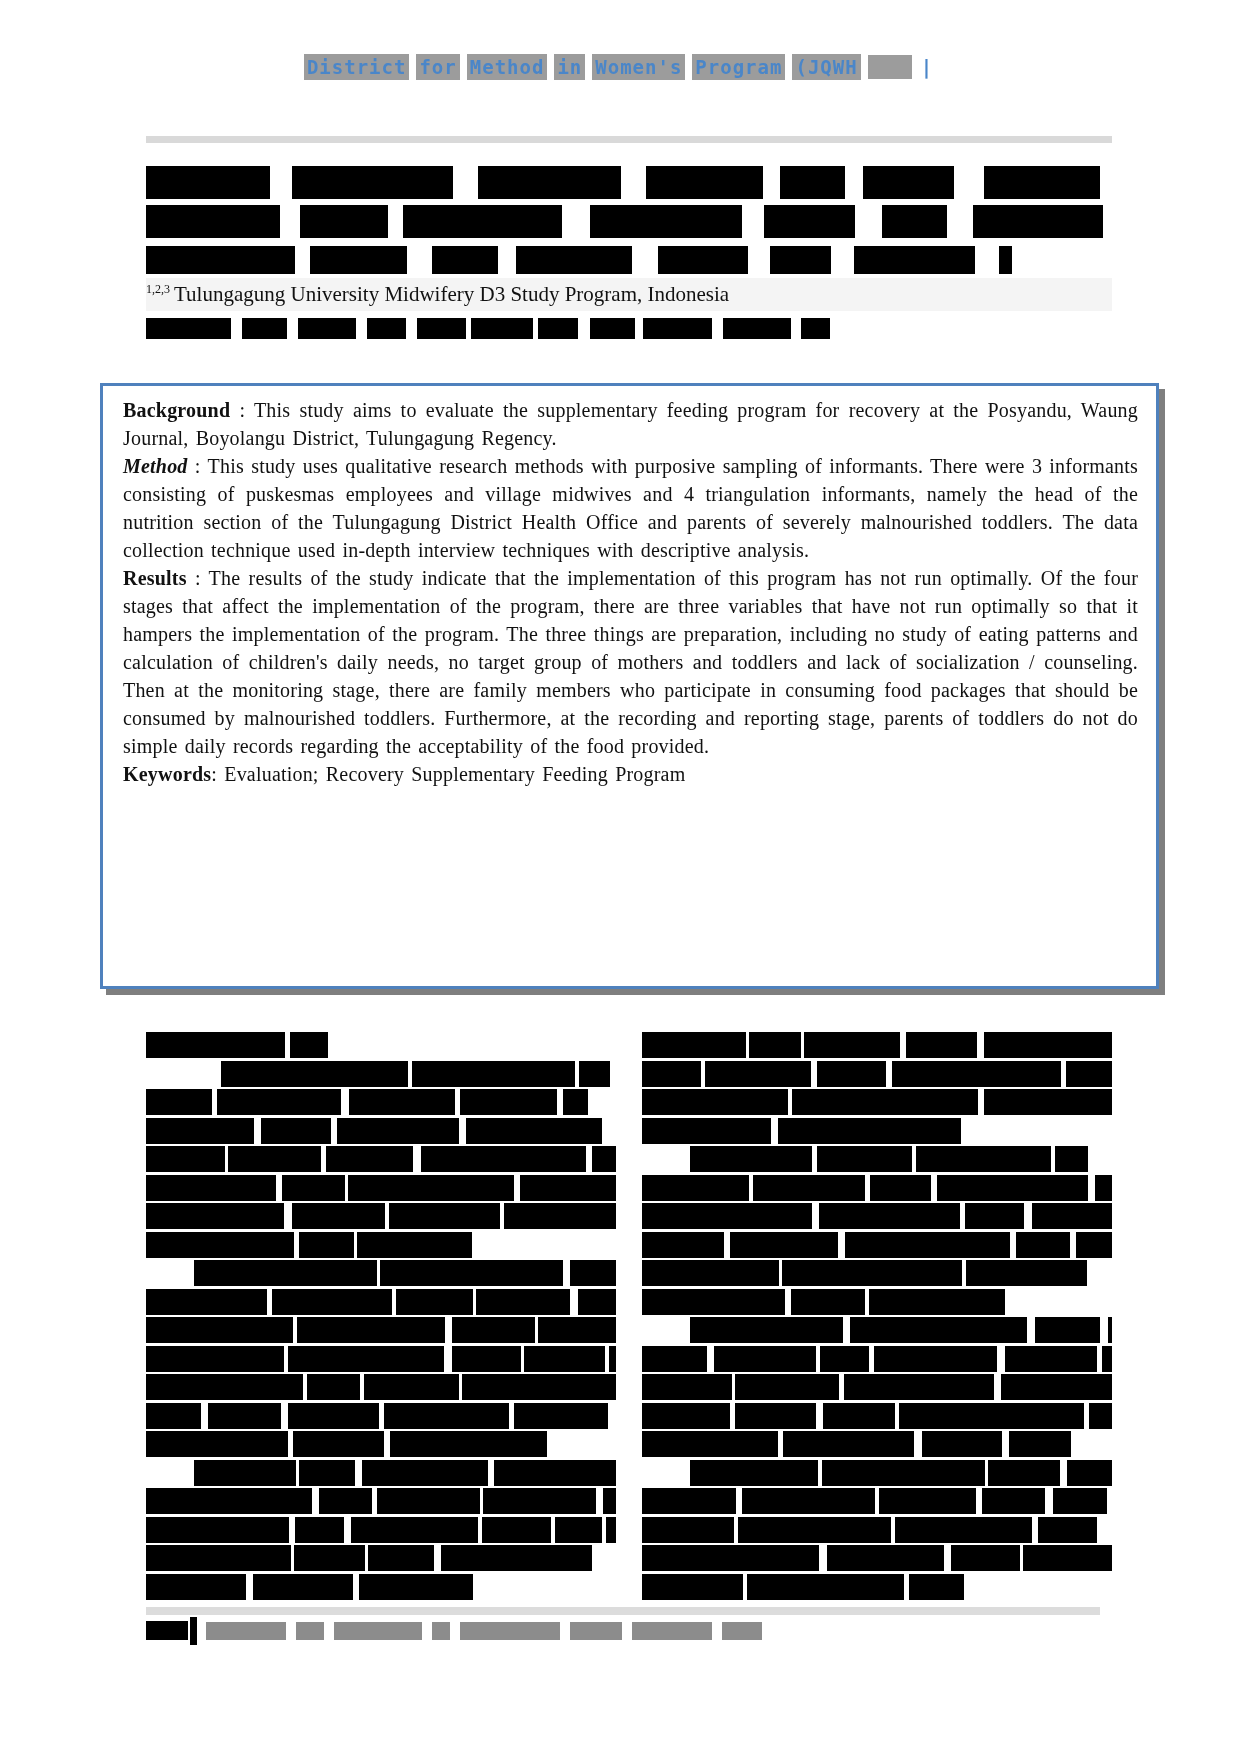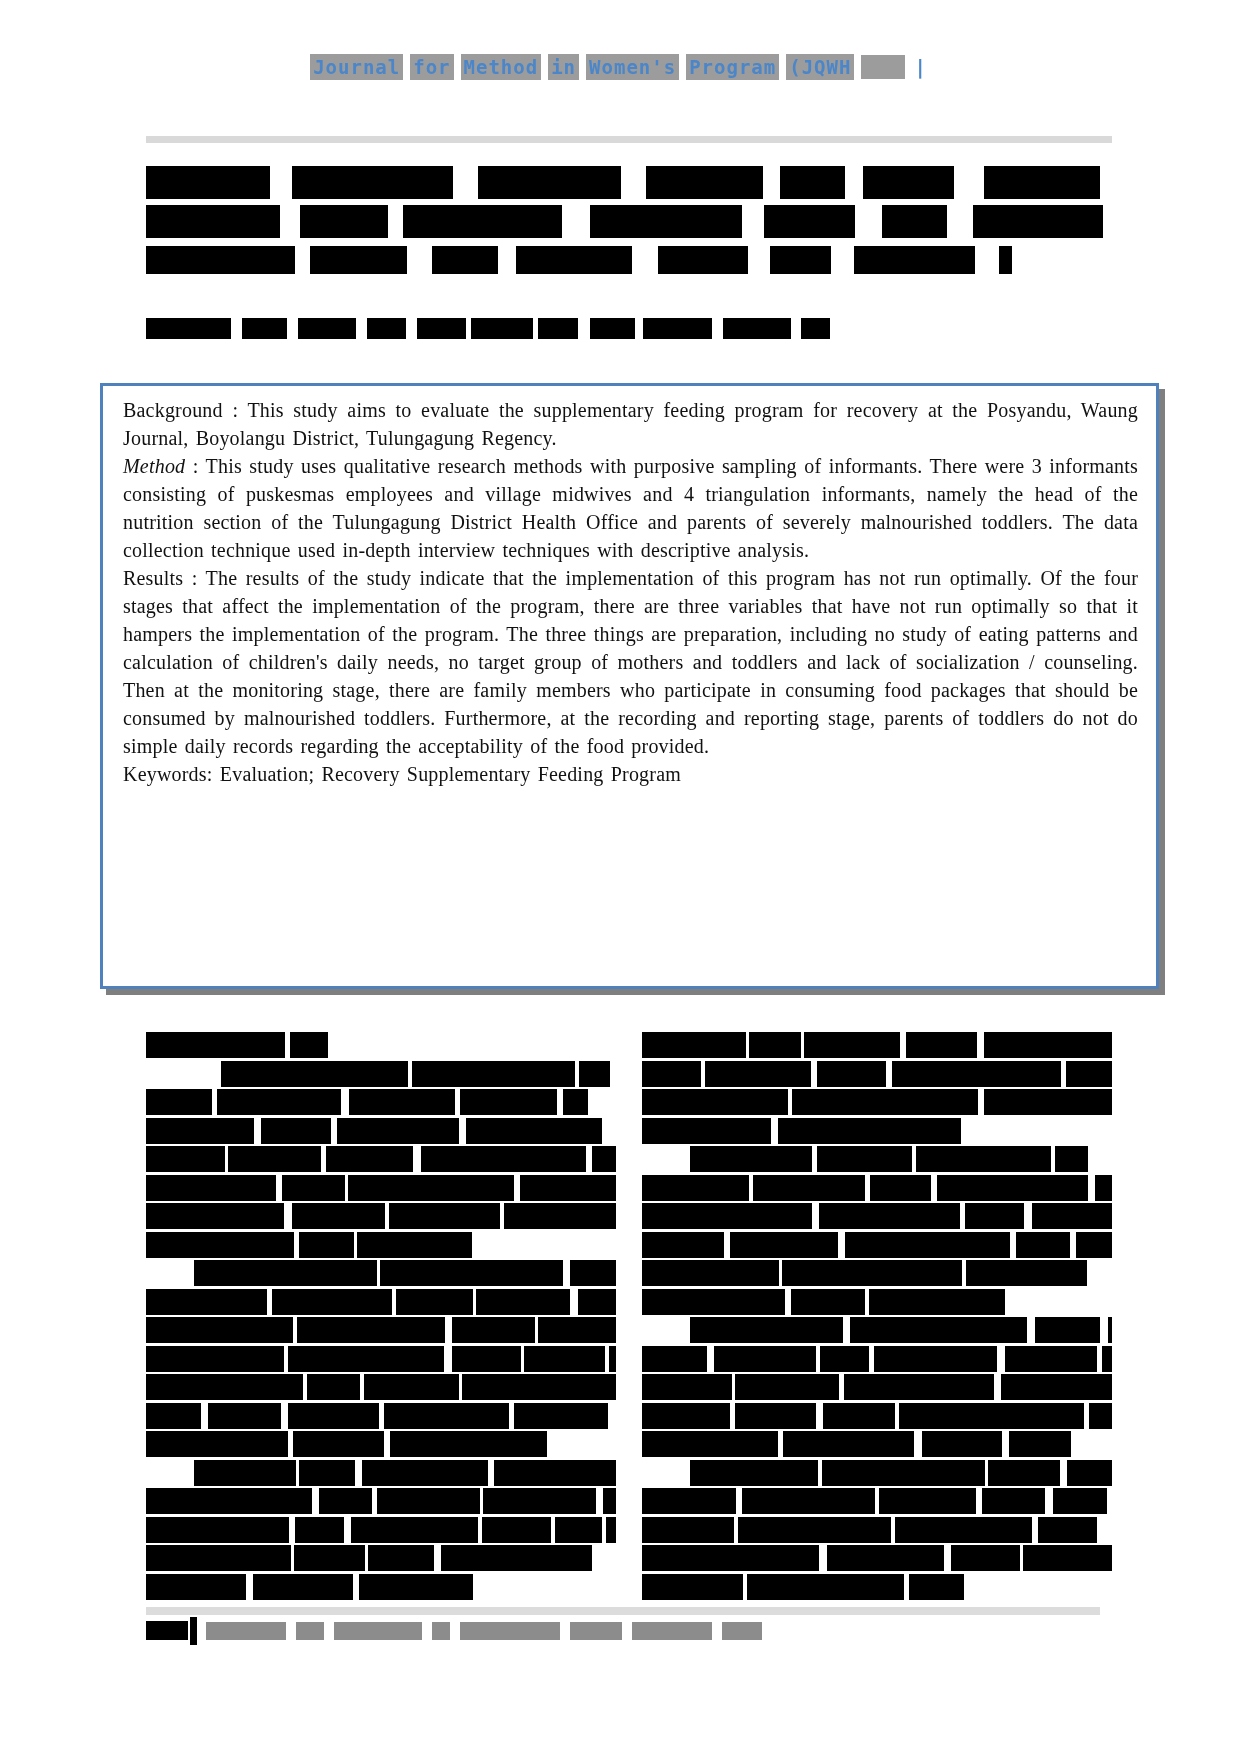--- a/index.html
+++ b/index.html
@@ -82,40 +82,40 @@
     color: #111111;
   }
   .abs-para {
     font-size: 20px;
     line-height: 28px;
     color: #111111;
     text-align: justify;
     letter-spacing: 0.2px;
     word-spacing: 2px;
   }
-  .abs-label { font-weight: normal; }
+  .abs-label { font-weight: bold; }
   .abs-label.italic { font-style: italic; }
 
   
   .footer-rule {
     position: absolute;
     left: 146px; top: 1607px;
     width: 954px; height: 8px;
     background: #dcdcdc;
   }
   .footer-black { position: absolute; background: #000000; }
   .footer-gray-word { position: absolute; background: #8c8c8c; }
 </style>
 </head>
 <body>
 
 <div class="page">
 
   <div class="journal-header" id="journal-header">
-      <span class="journal-word">Journal</span>
+      <span class="journal-word">District</span>
       <span class="journal-word">for</span>
       <span class="journal-word">Method</span>
       <span class="journal-word">in</span>
       <span class="journal-word">Women's</span>
       <span class="journal-word">Program</span>
       <span class="journal-word">(JQWH</span>
       <span class="journal-gray-block"></span>
       <span class="journal-word journal-sep" style="background: transparent;">|</span>
     </div>
 
@@ -164,20 +164,25 @@
         <span class="redact-block" style="width: 89.8521px;"></span>
         <span class="redact-gap" style="width: 22.2659px;"></span>
         <span class="redact-block" style="width: 60.3033px;"></span>
         <span class="redact-gap" style="width: 23.2366px;"></span>
         <span class="redact-block" style="width: 121.066px;"></span>
         <span class="redact-gap" style="width: 24.4234px;"></span>
         <span class="redact-block" style="width: 12.6932px;"></span>
       </div>
     </div>
 
+  <div class="affiliation-bar">
+    <span>
+      <sup>1,2,3</sup><span>Tulungagung University Midwifery D3 Study Program, Indonesia</span>
+    </span>
+  </div>
 
   <div id="contact-redact">
       <div class="redact-line" style="left: 146px; top: 318px; width: 684px; height: 21px;">
         <span class="redact-block" style="width: 85.4851px;"></span>
         <span class="redact-gap" style="width: 10.6895px;"></span>
         <span class="redact-block" style="width: 44.9496px;"></span>
         <span class="redact-gap" style="width: 10.8515px;"></span>
         <span class="redact-block" style="width: 57.815px;"></span>
         <span class="redact-gap" style="width: 11.4246px;"></span>
         <span class="redact-block" style="width: 39.0658px;"></span>

